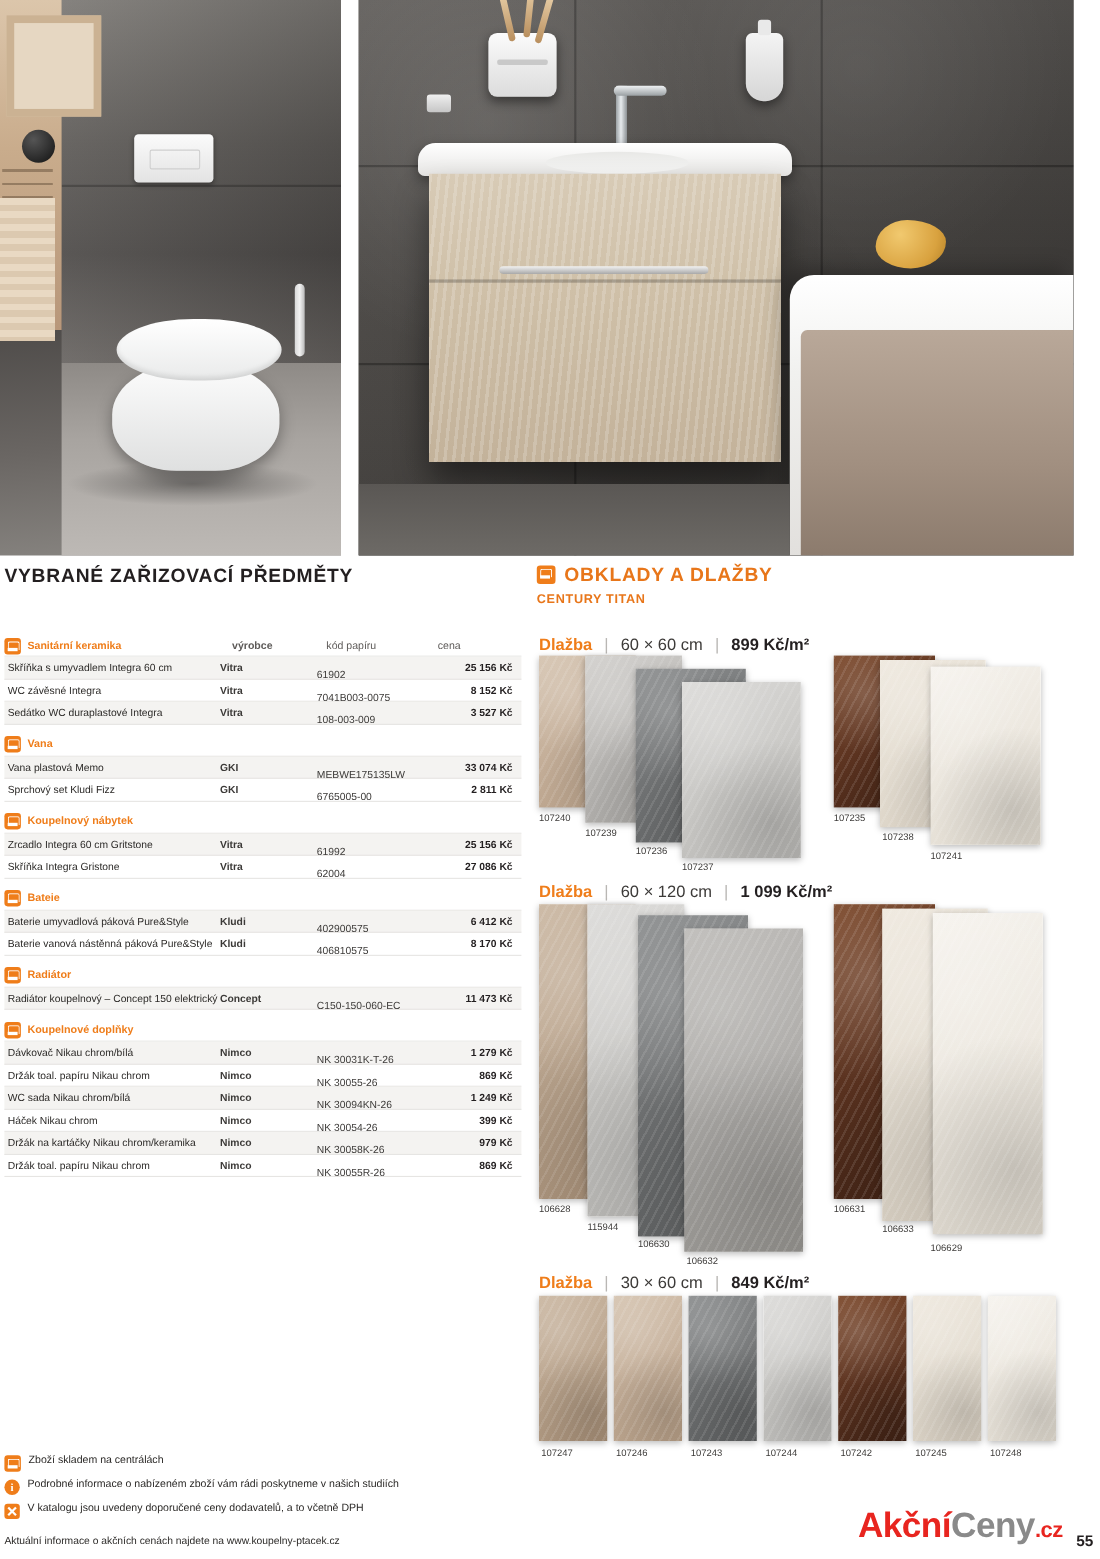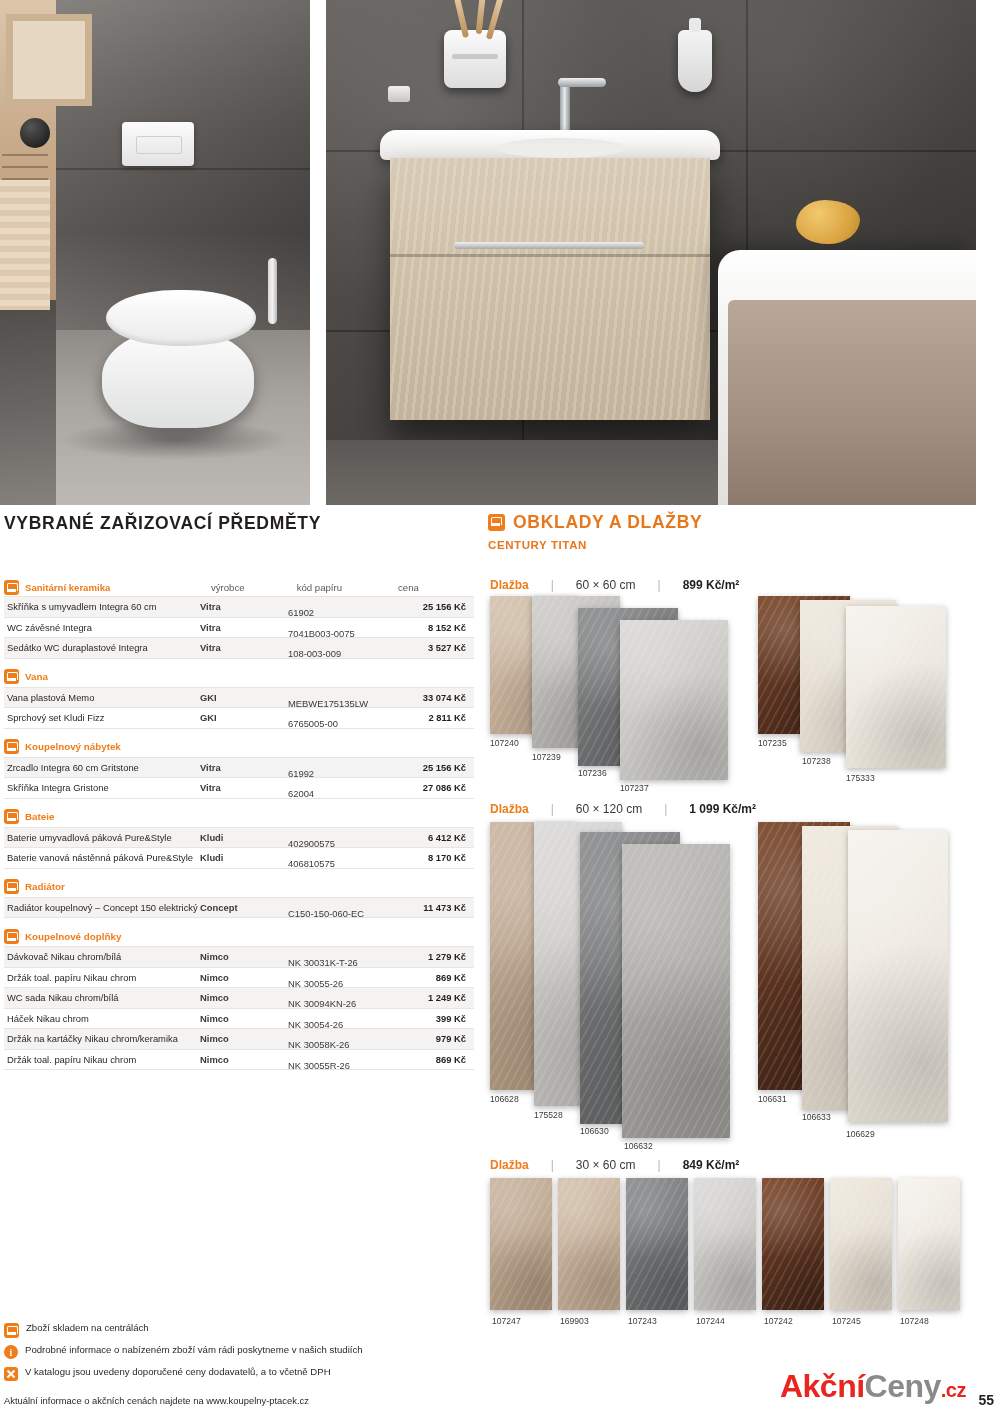--- a/index.html
+++ b/index.html
@@ -213,41 +213,41 @@
   
   .table-left{
     position:absolute; left:4px; top:578px; width:470px;
     font-size:9.4px;
   }
   .thead{
     display:flex; align-items:center; height:18px;
     color:#ef7d1a; font-weight:bold; font-size:9.6px;
   }
   .thead .c1{ width:196px; display:flex; align-items:center; gap:6px; }
-  .thead .c2{ width:88px; color:#5d5a58; font-weight:normal;margin-left:16px; }
+  .thead .c2{ width:88px; color:#5d5a58; font-weight:bold;margin-left:16px; }
   .thead .c3{ width:104px; color:#5d5a58; font-weight:normal; }
   .thead .c4{ width:78px; color:#5d5a58; font-weight:normal; text-align:left; }
 
   .group-head{
     display:flex; align-items:center; gap:6px; height:20px;
     color:#ef7d1a; font-weight:bold; font-size:9.8px; margin-top:8px;
   }
   .row{
     display:flex; align-items:center; height:20.5px; border-bottom:1px solid #e6e5e3;
   }
   .row:nth-child(odd){ background:#f4f3f1; }
   .row .c1{ width:196px; padding-left:3px; color:#2b2927; }
   .row .c2{ width:88px; color:#3c3a38;font-weight:bold; }
   .row .c3{ width:104px; color:#3c3a38;margin-top:12px; }
   .row .c4{ width:78px; text-align:right; padding-right:4px; font-weight:bold; color:#231f20; }
   .rows{ border-top:1px solid #e6e5e3; }
 
   
   .tile-group{ position:absolute; }
-  .dl-head{ display:flex; align-items:flex-start; gap:22px; font-size:12px; }
+  .dl-head{ display:flex; align-items:flex-start; gap:11px; font-size:15px; }
   .dl-head .lbl{ color:#ef7d1a; font-weight:bold; }
   .dl-head .sep{ color:#b9b7b4; }
   .dl-head .dim{ color:#3c3a38; }
   .dl-head .price{ color:#231f20; font-weight:bold; }
 
   .tile{ position:absolute; box-shadow:0 2px 6px rgba(0,0,0,.28); }
   .code{ position:absolute; font-size:8.6px; color:#3c3a38; }
 
   
   .tx-beige{ background:linear-gradient(150deg,#d6c5b2,#c3ad97 55%,#b59d85); }
@@ -537,21 +537,21 @@
     </div>
   <div class="tile tx-cream" style="left:310px; top:22px; width:96px; height:152px;">
       <div class="grain"></div>
     </div>
   <div class="tile tx-white" style="left:356px; top:28px; width:100px; height:162px;">
       <div class="grain"></div>
     </div>
 
   <div class="code" style="left:268px; top:160px">107235</div>
   <div class="code" style="left:312px; top:178px">107238</div>
-  <div class="code" style="left:356px; top:195px">175333</div>
+  <div class="code" style="left:356px; top:195px">107241</div>
 </div>
 
 <div class="tile-group" style="left:490px; top:802px; width:500px; height:352px;">
   <div class="dl-head">
     <span class="lbl">Dlažba</span>
     <span class="sep">|</span>
     <span class="dim">60 × 120 cm</span>
     <span class="sep">|</span>
     <span class="price">1 099 Kč/m²</span>
   </div>
@@ -563,21 +563,21 @@
       <div class="grain"></div>
     </div>
   <div class="tile tx-dgrey" style="left:90px; top:30px; width:100px; height:292px;">
       <div class="grain"></div>
     </div>
   <div class="tile tx-mid" style="left:132px;top:42px; width:108px; height:294px;">
       <div class="grain"></div>
     </div>
 
   <div class="code" style="left:0px;  top:292px">106628</div>
-  <div class="code" style="left:44px; top:308px">175528</div>
+  <div class="code" style="left:44px; top:308px">115944</div>
   <div class="code" style="left:90px; top:324px">106630</div>
   <div class="code" style="left:134px;top:339px">106632</div>
 
   <div class="tile tx-rust" style="left:268px; top:20px; width:92px; height:268px;">
       <div class="grain"></div>
     </div>
   <div class="tile tx-cream" style="left:312px; top:24px; width:96px; height:284px;">
       <div class="grain"></div>
     </div>
   <div class="tile tx-white" style="left:358px; top:28px; width:100px; height:292px;">
@@ -614,21 +614,21 @@
       <div class="grain"></div>
     </div>
   <div class="tile tx-cream" style="left:340px; top:20px; width:62px; height:132px;">
       <div class="grain"></div>
     </div>
   <div class="tile tx-white" style="left:408px; top:20px; width:62px; height:132px;">
       <div class="grain"></div>
     </div>
 
   <div class="code" style="left:2px;   top:158px">107247</div>
-  <div class="code" style="left:70px;  top:158px">169903</div>
+  <div class="code" style="left:70px;  top:158px">107246</div>
   <div class="code" style="left:138px; top:158px">107243</div>
   <div class="code" style="left:206px; top:158px">107244</div>
   <div class="code" style="left:274px; top:158px">107242</div>
   <div class="code" style="left:342px; top:158px">107245</div>
   <div class="code" style="left:410px; top:158px">107248</div>
 </div>
 
 <div class="footnotes">
   <div class="fn">
     <span class="ic badge"></span>

